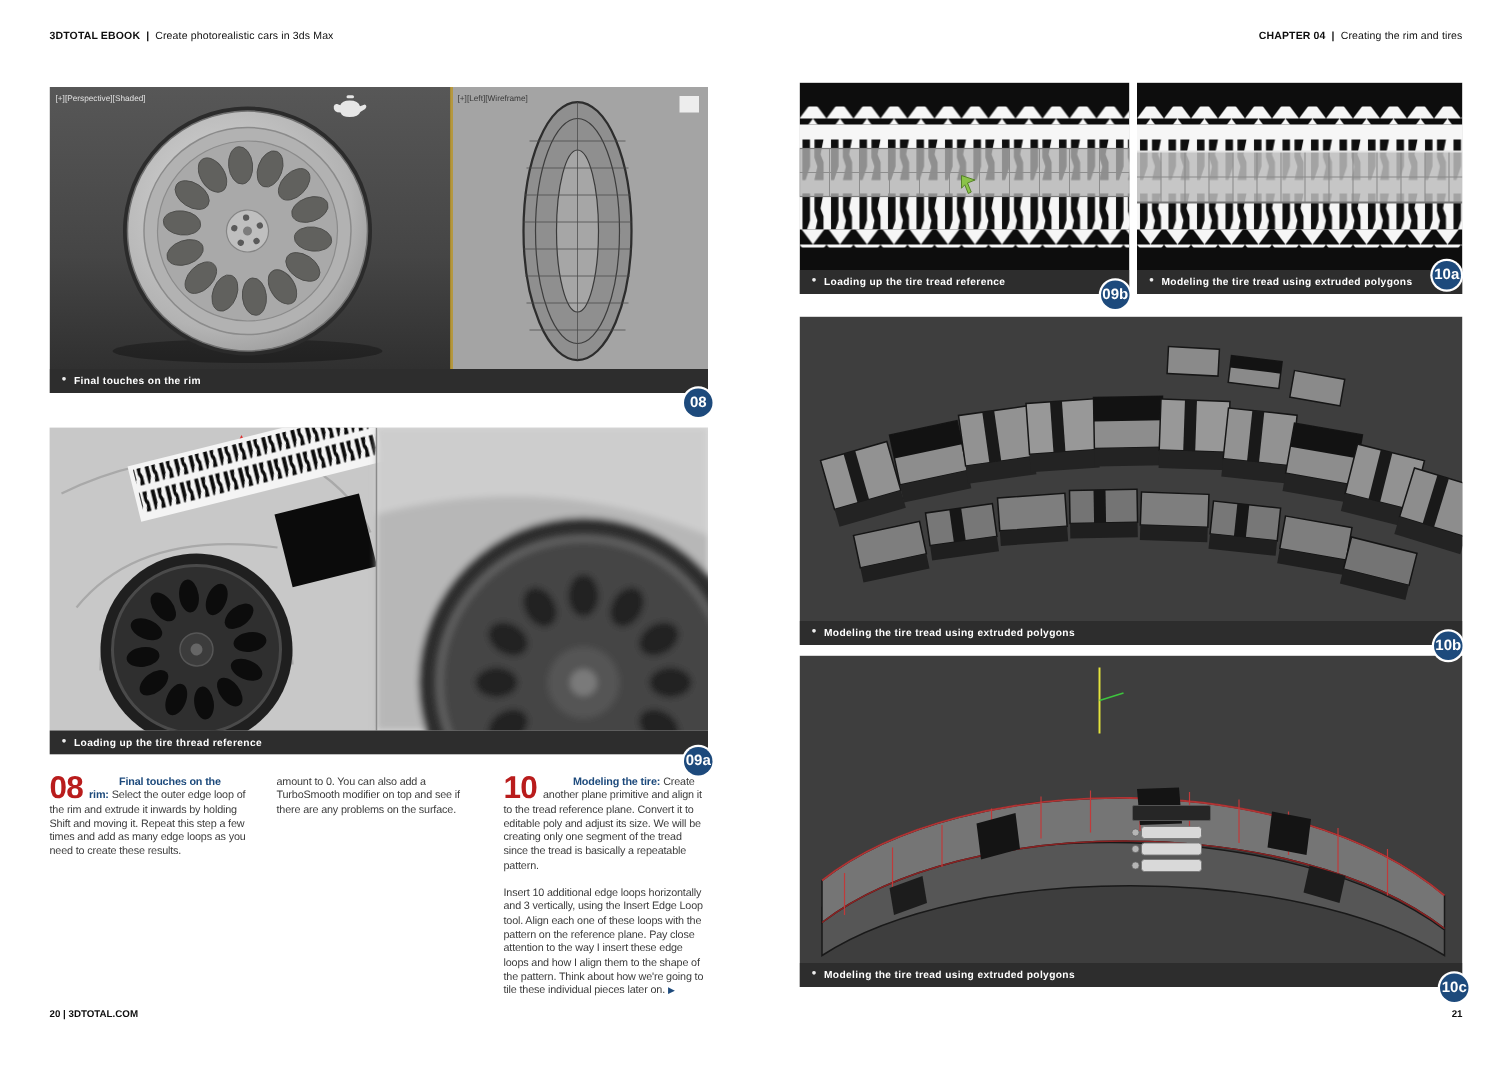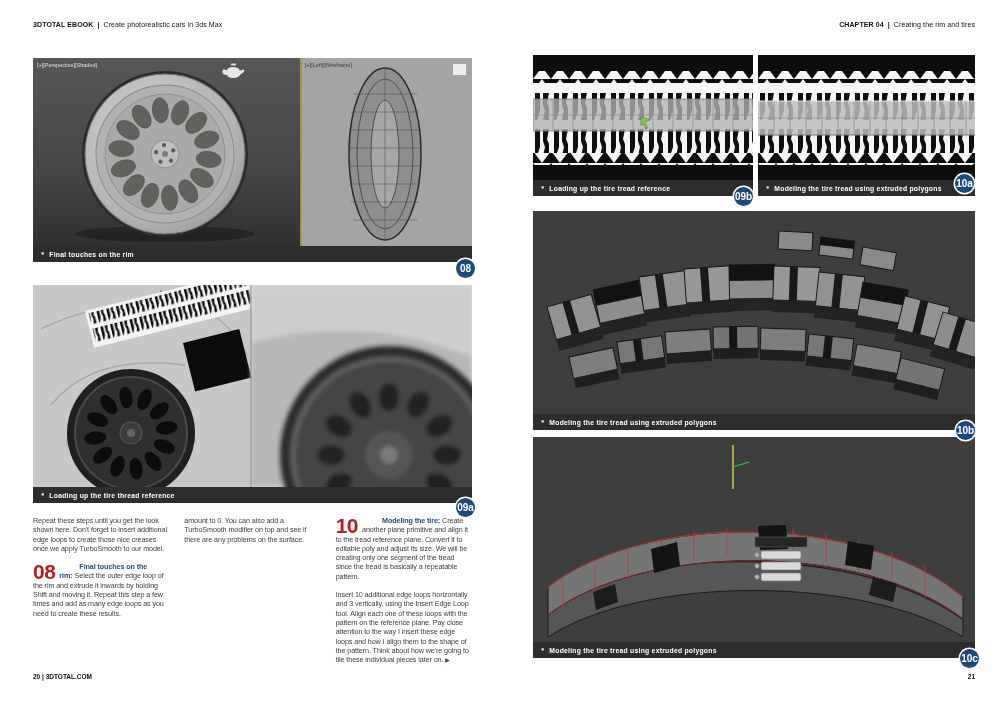--- a/index.html
+++ b/index.html
@@ -199,21 +199,20 @@
   </svg>
   <div class="capbar">
     <span class="capdot">●</span>
     <span class="captxt">Loading up the tire thread reference</span>
   </div>
 </div>
 <div class="badge" style="left:456px;top:498px;">09a</div>
 
 <div class="cols">
   <div class="col">
-    <p class="body-p">Repeat these steps until you get the look shown here. Don't forget to insert additional edge loops to create those nice creases once we apply TurboSmooth to our model.</p>
     <div class="step">
       <span class="stepnum">08</span><span class="steptitle">Final touches on the rim:</span><span>Select the outer edge loop of the rim and extrude it inwards by holding Shift and moving it. Repeat this step a few times and add as many edge loops as you need to create these results.</span>
     </div>
   </div>
   <div class="col">
     <p class="body-p">amount to 0. You can also add a TurboSmooth modifier on top and see if there are any problems on the surface.</p>
   </div>
   <div class="col">
     <div class="step">
       <span class="stepnum">10</span><span class="steptitle">Modeling the tire:</span><span>Create another plane primitive and align it to the tread reference plane. Convert it to editable poly and adjust its size. We will be creating only one segment of the tread since the tread is basically a repeatable pattern.</span>

